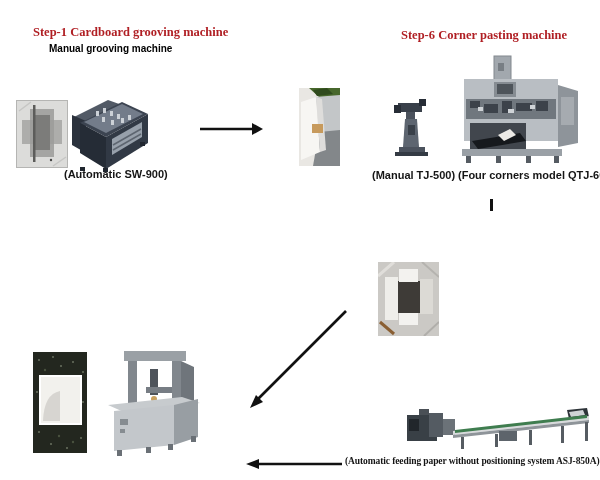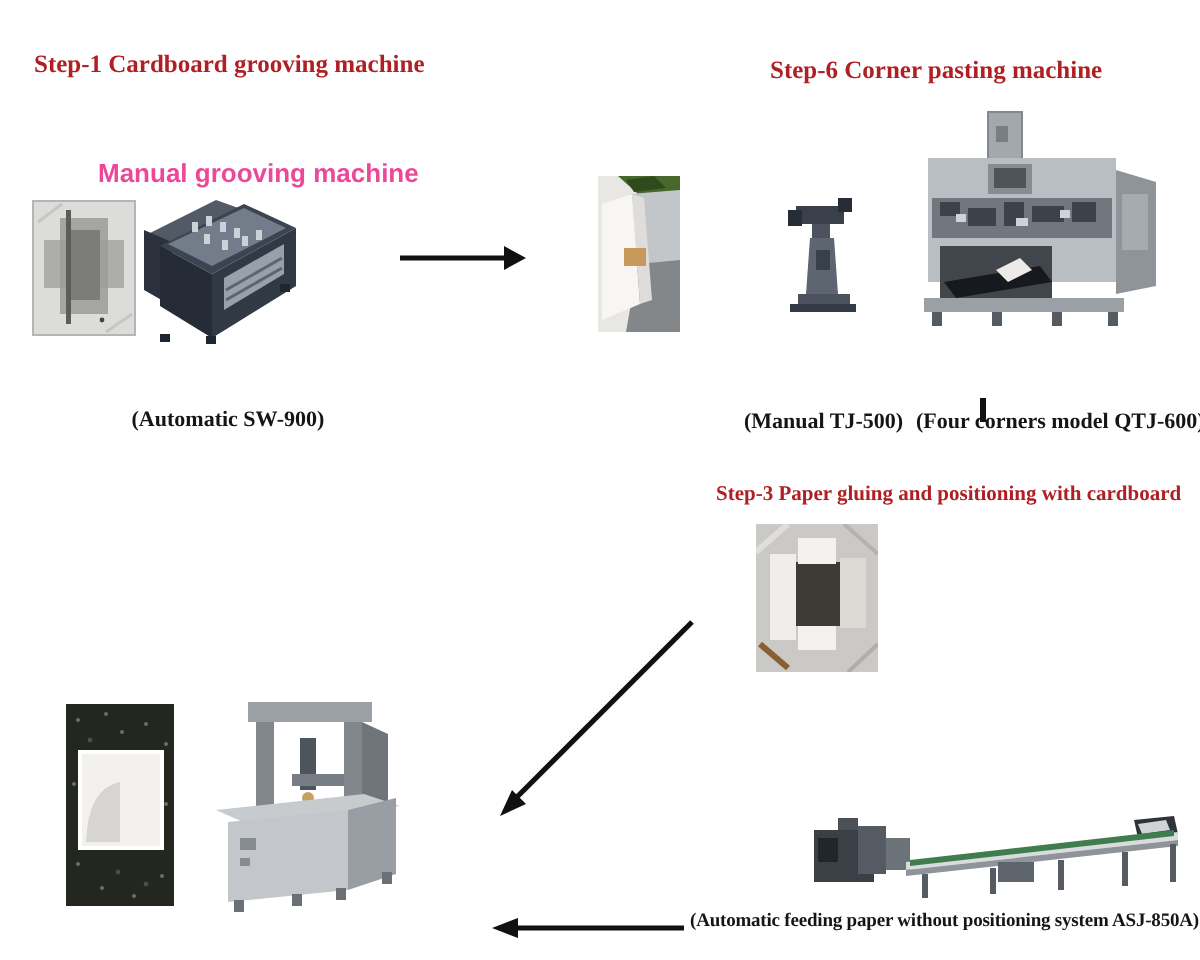--- a/index.html
+++ b/index.html
@@ -1,25 +1,25 @@
 <!DOCTYPE html>
 <html><head>
 <meta charset="utf-8">
 <style>
   html,body{margin:0;padding:0;background:#ffffff;}
   .canvas{position:relative;width:600px;height:480px;background:#ffffff;overflow:hidden;
           font-family:"Liberation Serif", serif;}
   .step-title{position:absolute;font-family:"Liberation Serif",serif;font-weight:bold;
               color:#b01f24;white-space:nowrap;}
-  .t125{font-size:12.5px;}
+  .t125{font-size:12.5px;margin-left:16px;}
   .t105{font-size:10.5px;}
   .subtitle{position:absolute;font-family:"Liberation Sans",sans-serif;font-weight:600;
-            font-size:13px;color:#ec4899;white-space:nowrap;margin-top:36px;}
-  .caption{position:absolute;font-family:Liberation Serif, serif;font-weight:bold;
-           font-size:11px;color:#151515;white-space:nowrap;margin-top:36px;}
+            font-size:10px;color:#000000;white-space:nowrap;}
+  .caption{position:absolute;font-family:Liberation Sans, sans-serif;font-weight:bold;
+           font-size:11px;color:#151515;white-space:nowrap;}
   .caption-sm{position:absolute;font-family:"Liberation Serif",serif;font-weight:bold;
            font-size:9.5px;color:#151515;white-space:nowrap;letter-spacing:-0.1px;text-align:center;}
   .img{position:absolute;}
   .img svg{display:block;width:100%;height:100%;}
   .tick{position:absolute;background:#111;}
 </style>
 </head>
 <body>
 
 <div class="canvas">
@@ -137,21 +137,20 @@
           <rect x="116" y="101" width="5" height="7"></rect>
       </g>
     </svg>
   </div>
 
   <div class="caption" style="left:372px;top:169px">(Manual TJ-500)</div>
   <div class="caption" style="left:458px;top:169px">(Four corners model QTJ-600)</div>
 
   <div class="tick" style="left:490px;top:199px;width:3px;height:12px"></div>
 
-  <div class="step-title t105" style="left:358px;top:242px">Step-3 Paper gluing and positioning with cardboard</div>
 
   <div class="img" style="left:378px;top:262px;width:61px;height:74px">
     <svg viewBox="0 0 61 74">
       <rect width="61" height="74" fill="#cbc9c5"></rect>
       <line x1="0" y1="14" x2="16" y2="0" stroke="#e0deda" stroke-width="3"></line>
       <line x1="44" y1="0" x2="61" y2="15" stroke="#b5b3af" stroke-width="2"></line>
       <line x1="2" y1="60" x2="16" y2="72" stroke="#8a5f33" stroke-width="3"></line>
       <line x1="46" y1="74" x2="61" y2="60" stroke="#b0aeaa" stroke-width="2"></line>
       <rect x="19" y="19" width="24" height="32" fill="#3e3b37"></rect>
       <rect x="21" y="7" width="19" height="13" fill="#f3f2ef"></rect>

